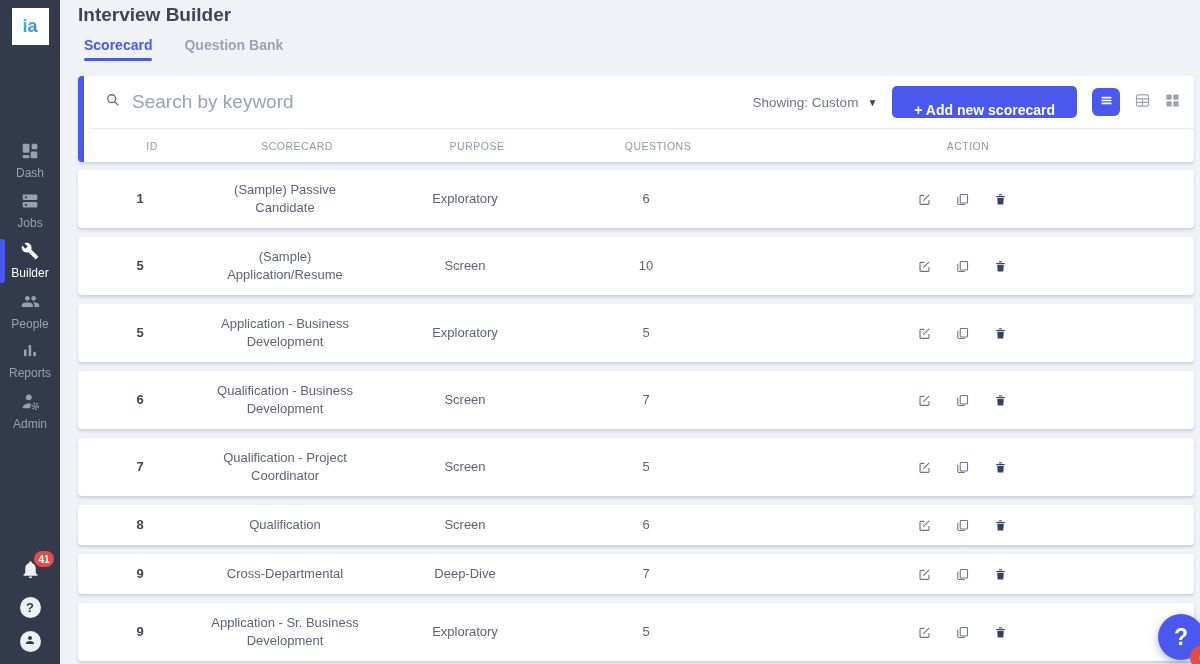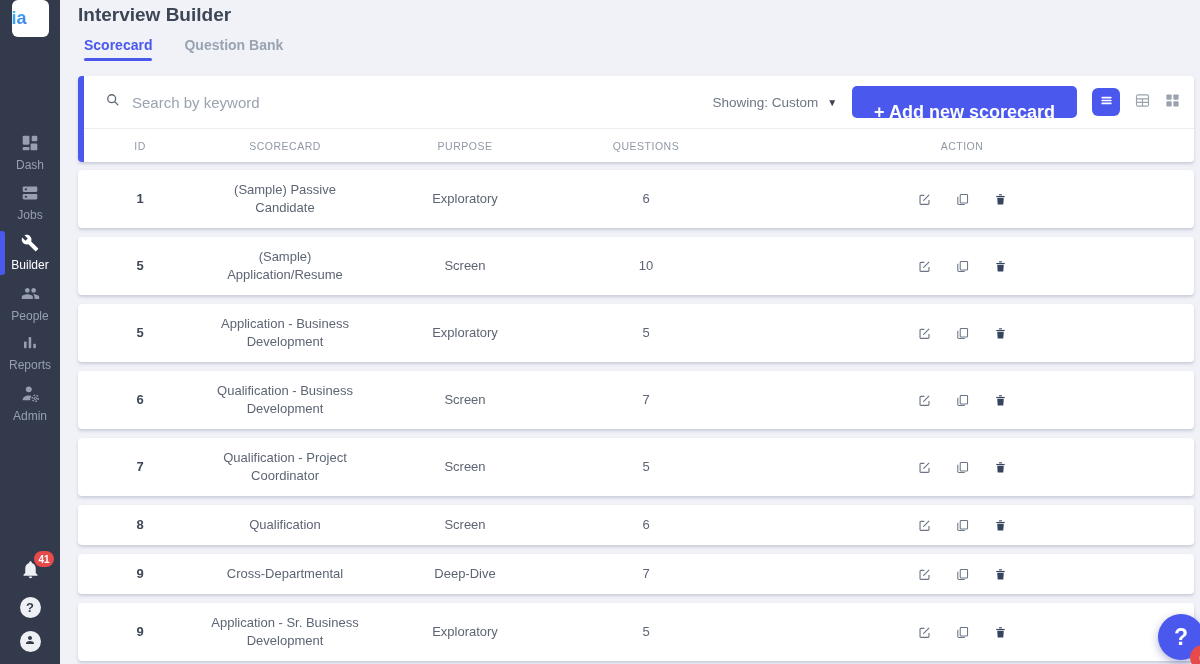--- a/index.html
+++ b/index.html
@@ -2,22 +2,22 @@
 <html><head>
 <meta charset="utf-8">
 <style>
   * { margin:0; padding:0; box-sizing:border-box; }
   html,body { width:1200px; height:664px; overflow:hidden; font-family:"Liberation Sans", sans-serif; }
   .app { position:relative; width:1200px; height:664px; background:#f0f2f8; overflow:hidden; }
 
   
   .sidebar { position:absolute; left:0; top:0; width:60px; height:664px; background:#323a4b;
              display:flex; flex-direction:column; align-items:center; z-index:5; }
-  .logo { width:37px; height:37px; background:#fff; border-radius:6px;
-          display:flex; align-items:center; justify-content:flex-start; cursor:pointer; }
+  .logo { margin-top:8px; width:37px; height:37px; background:#fff; border-radius:0;
+          display:flex; align-items:center; justify-content:center; cursor:pointer; }
   .logo span { font-weight:700; font-size:18px; background:linear-gradient(135deg,#38c6f4,#3b6cf0);
                -webkit-background-clip:text; background-clip:text; color:transparent; }
   .nav { margin-top:96px; width:100%; display:flex; flex-direction:column; gap:10px; }
   .nav-item { position:relative; width:100%; height:40px; display:flex; flex-direction:column;
               align-items:center; justify-content:center; gap:3px; color:#98a0b0; font-size:12px; cursor:pointer; }
   .nav-item svg { flex:0 0 auto; }
   .nav-item.active { color:#ffffff; }
   .nav-item.active::before { content:""; position:absolute; left:0; top:-2px; width:5px; height:44px;
               background:#4a58ee; border-radius:0 3px 3px 0; }
   .sidebar-bottom { margin-top:auto; margin-bottom:12px; display:flex; flex-direction:column;
@@ -37,35 +37,35 @@
   .tab.active { color:#4a58ee; }
   .tab.active::after { content:""; display:block; height:3px; background:#4a58ee; border-radius:2px; margin-top:5px; }
 
   .content { position:absolute; left:12px; top:76px; width:1116px; }
 
   .panel { position:relative; background:#fff; border-radius:4px; box-shadow:0 2px 3px rgba(165,170,190,.5); }
   .panel::before { content:""; position:absolute; left:0; top:0; bottom:0; width:6px; background:#4a58ee;
                    border-radius:4px 0 0 4px; }
 
   .toolbar { height:52px; display:flex; align-items:center; padding:0 14px 0 28px; }
-  .search-input { border:0; outline:none; margin-left:12px; width:300px; font-size:15px; color:#434b5a;
+  .search-input { border:0; outline:none; margin-left:12px; width:300px; font-size:19px; color:#434b5a;
                   font-family:"Liberation Sans", sans-serif; background:transparent; }
   .search-input::placeholder { color:#9aa3b0; }
   .toolbar-right { margin-left:auto; display:flex; align-items:center; gap:15px; }
   .showing { display:flex; align-items:center; gap:9px; font-size:13.5px; color:#6e7684; cursor:pointer; }
   .caret { font-size:10px; color:#3a4250; }
   .add-btn { height:30px; padding:16px 22px; background:#4a58ee; border:0; border-radius:5px; color:#fff;
-             font-size:18px; font-weight:600; cursor:pointer; font-family:"Liberation Sans", sans-serif; }
+             font-size:14px; font-weight:600; cursor:pointer; font-family:"Liberation Sans", sans-serif; }
   .view-toggle { display:flex; align-items:center; gap:15px; }
   .toggle-list { width:28px; height:28px; background:#4a58ee; border-radius:6px;
                  display:flex; align-items:center; justify-content:center; cursor:pointer; }
   .toggle-plain { display:flex; align-items:center; cursor:pointer; }
 
   .thead { height:34px; border-top:1px solid #ecedf2; display:grid;
-           grid-template-columns:124px 166px 194px 168px 1fr; align-items:center; text-align:center; }
+           grid-template-columns:124px 166px 194px 168px 1fr; align-items:center; text-align:center;margin-left:12px; }
   .th { font-size:10.5px; letter-spacing:.5px; color:#9099a6; }
 
   .tbody { margin-top:8px; }
   .trow { background:#fff; border-radius:4px; box-shadow:0 2px 3px rgba(165,170,190,.5); margin-bottom:9px;
           display:grid; grid-template-columns:124px 166px 194px 168px 1fr; align-items:center;
           text-align:center; padding:11px 0; }
   .cell { font-size:13px; color:#5d6574; line-height:18px; }
   .cell-id { font-weight:700; color:#3f4857; }
   .cell-name { white-space:pre-line; }
   .cell-action { display:flex; justify-content:center; align-items:center; gap:25px; }

